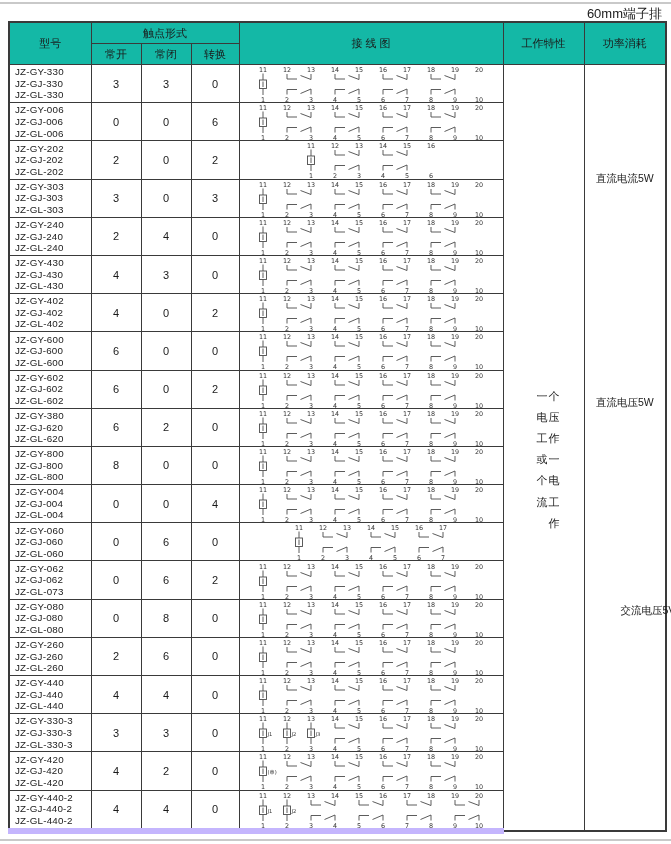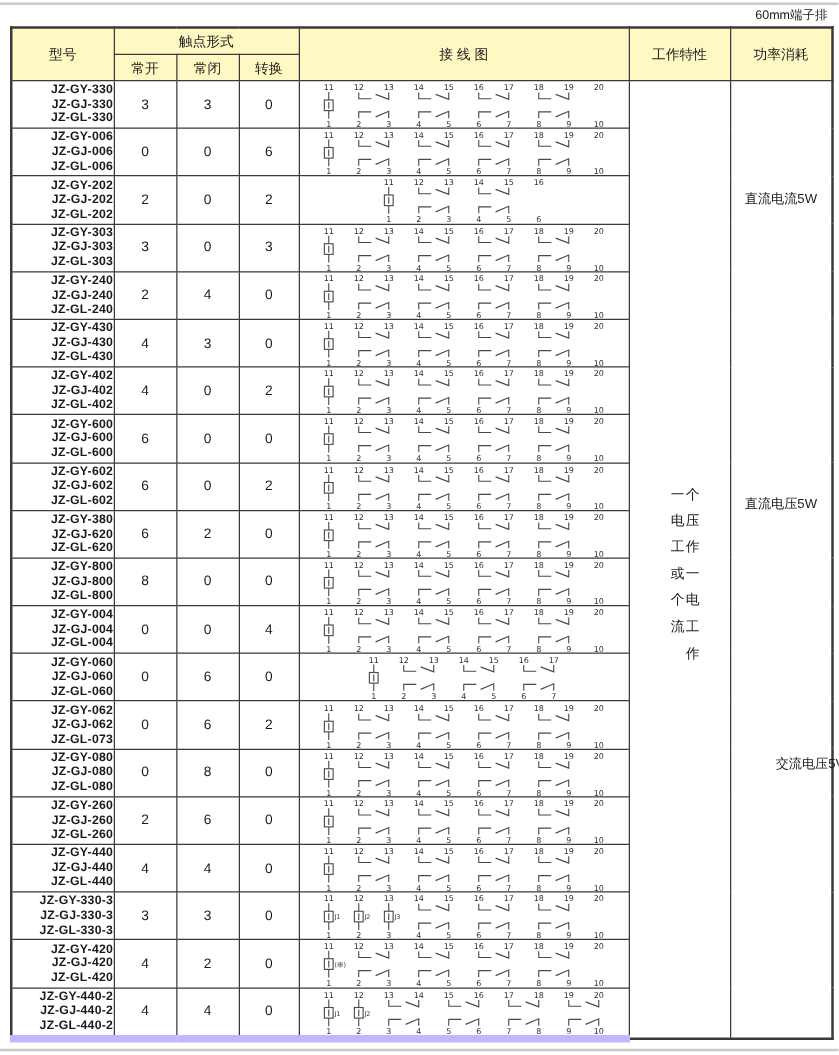--- a/index.html
+++ b/index.html
@@ -3,46 +3,46 @@
 <meta charset="utf-8">
 <style>
   html,body{margin:0;padding:0;}
   body{
     width:671px;height:844px;position:relative;background:#ffffff;
     font-family:"Liberation Sans","DejaVu Sans",sans-serif;color:#1a1a1a;
     overflow:hidden;
   }
   .top-rule{position:absolute;left:0;top:2px;width:671px;height:2px;background:#c9c9c9;}
   .bottom-rule{position:absolute;left:0;top:839px;width:671px;height:2px;background:#c9c9c9;}
-  .corner-note{position:absolute;top:5px;right:9px;font-size:10px;color:#1a1a1a;margin-left:13px;}
+  .corner-note{position:absolute;top:5px;right:9px;font-size:13px;color:#1a1a1a;margin-left:13px;}
   table.spec{
     position:absolute;left:8px;top:21px;
     border-collapse:collapse;table-layout:fixed;
     width:657px;
     font-size:11px;
   }
   table.spec, table.spec th, table.spec td{border:1px solid #3a3a3a;}
   table.spec{border-width:2px;}
-  th{font-weight:normal;padding:0;height:20px;text-align:center;background:#fef9c3;}
+  th{font-weight:normal;padding:0;height:20px;text-align:center;background:#14b8a6;}
   td{padding:0;text-align:center;vertical-align:middle;}
   tbody td{border-top:1px dotted #9a9a9a;border-bottom:1px dotted #9a9a9a;
            border-left:1px solid #3a3a3a;border-right:1px solid #3a3a3a;}
   tbody tr{height:38.2px;}
   tbody tr:first-child td{border-top:1px solid #3a3a3a;}
   tbody tr:last-child td{border-bottom:6px solid #c4b5fd;}
-  td.model-cell{text-align:right;padding-left:16px;font-size:9.8px;line-height:1.18;letter-spacing:.2px;white-space:nowrap;font-weight:bold;}
+  td.model-cell{text-align:left;padding-left:5px;font-size:9.8px;line-height:1.18;letter-spacing:.2px;white-space:nowrap;}
   td.num-cell{font-size:11px;}
   td.diagram-cell{padding:0;}
   td.char-cell,td.power-cell{position:relative;border-top:1px solid #3a3a3a;border-bottom:1px solid #3a3a3a;vertical-align:top;}
   .char-text{
     position:absolute;left:50%;top:395px;transform:translate(-50%,-50%);
     width:3.1em;font-size:11px;line-height:1.92;text-align:right;letter-spacing:1px;
   }
   .pw{position:absolute;left:0;right:0;text-align:center;font-size:10.5px;transform:translateY(-50%);white-space:nowrap;}
-  .pw0{top:94px;} .pw1{top:338px;} .pw2{top:546px;margin-left:36px;}
+  .pw0{top:114px;} .pw1{top:338px;} .pw2{top:546px;margin-left:36px;}
   svg.wiring{display:block;margin:0 auto;}
   .col-model{width:82px;} .col-no{width:50px;} .col-nc{width:50px;} .col-co{width:48px;}
   .col-diag{width:264px;} .col-char{width:81px;} .col-pw{width:82px;}
 </style>
 </head>
 <body>
 
 <div class="top-rule"></div>
 <div class="corner-note">60mm端子排</div>
 

